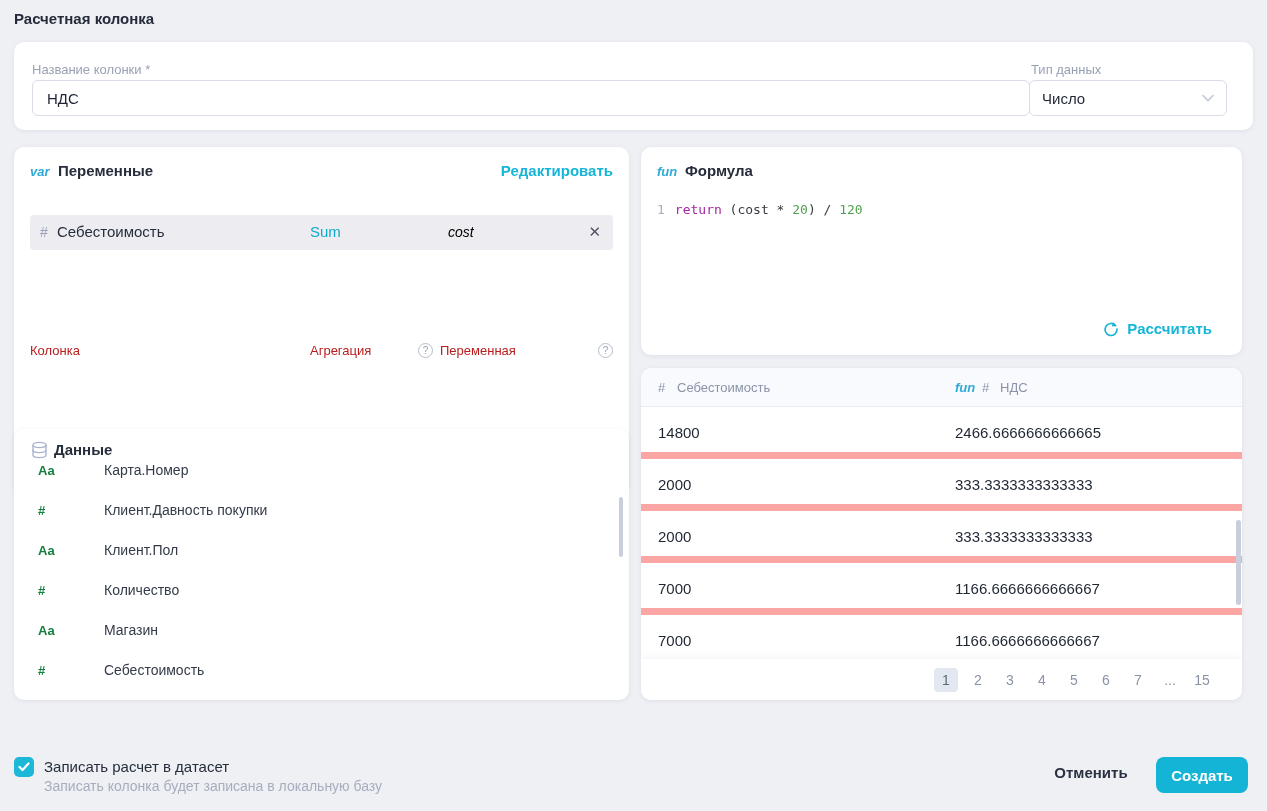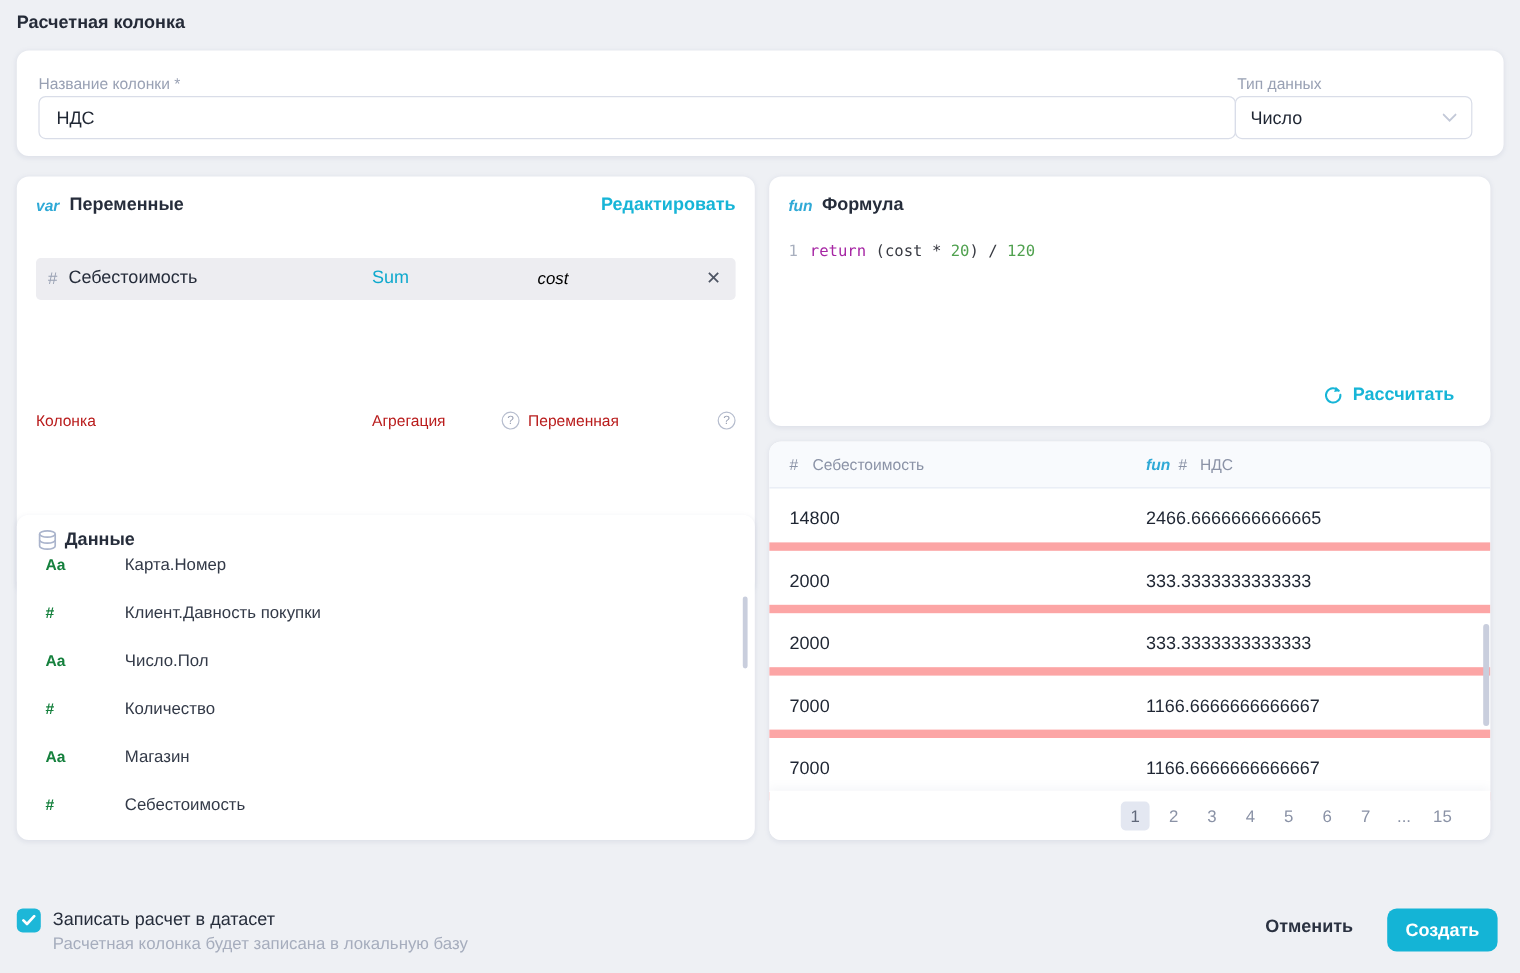--- a/index.html
+++ b/index.html
@@ -206,21 +206,21 @@
   <div class="data-item" style="top:33px;">
     <span class="type-glyph">Aa</span>
     <span class="field-label">Карта.Номер</span>
   </div>
   <div class="data-item" style="top:73px;">
     <span class="type-glyph">#</span>
     <span class="field-label">Клиент.Давность покупки</span>
   </div>
   <div class="data-item" style="top:113px;">
     <span class="type-glyph">Aa</span>
-    <span class="field-label">Число.Пол</span>
+    <span class="field-label">Клиент.Пол</span>
   </div>
   <div class="data-item" style="top:153px;">
     <span class="type-glyph">#</span>
     <span class="field-label">Количество</span>
   </div>
   <div class="data-item" style="top:193px;">
     <span class="type-glyph">Aa</span>
     <span class="field-label">Магазин</span>
   </div>
   <div class="data-item" style="top:233px;">
@@ -286,15 +286,15 @@
   </div>
   <div class="v-scroll res-scroll"></div>
 </section>
 
 <div class="footer-check">
   <svg width="12" height="10" viewBox="0 0 12 10">
       <path d="M1.5 5 L4.5 8 L10.5 1.5" fill="none" stroke="#ffffff" stroke-width="2.2" stroke-linecap="round" stroke-linejoin="round"></path>
     </svg>
 </div>
 <span class="check-label">Записать расчет в датасет</span>
-<span class="check-hint">Расчетная колонка будет записана в локальную базу</span>
+<span class="check-hint">Записать колонка будет записана в локальную базу</span>
 <button class="cancel-btn">Отменить</button>
 <button class="create-btn">Создать</button>
 
 </body></html>

